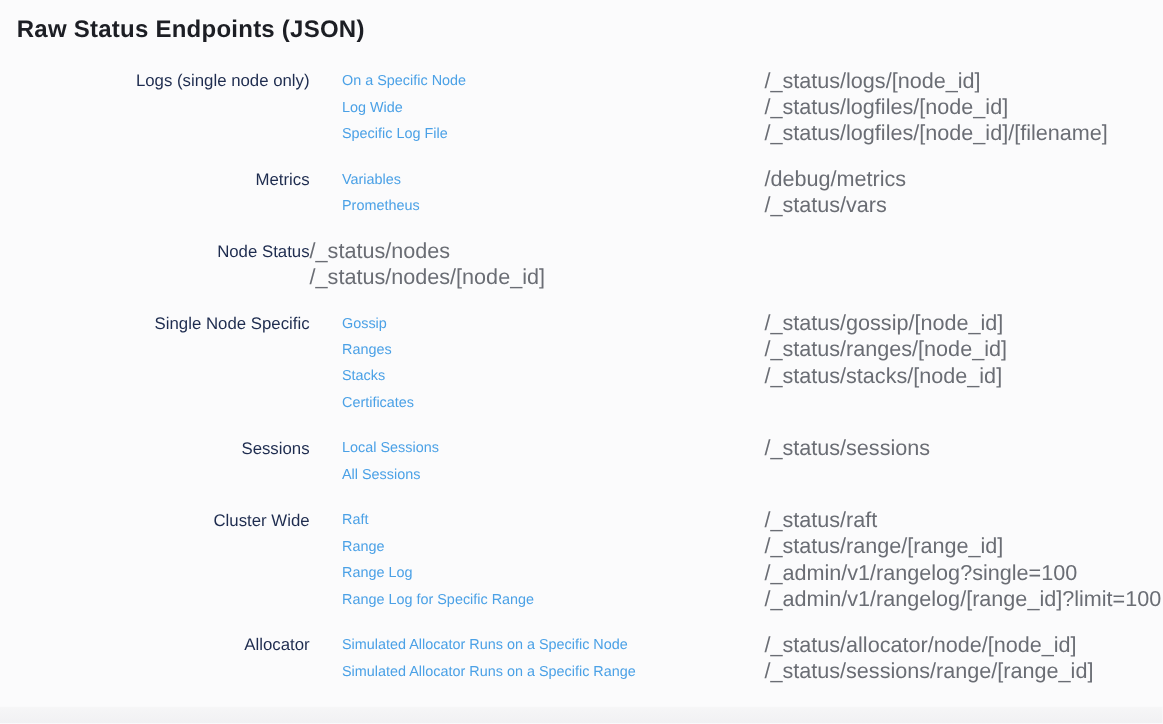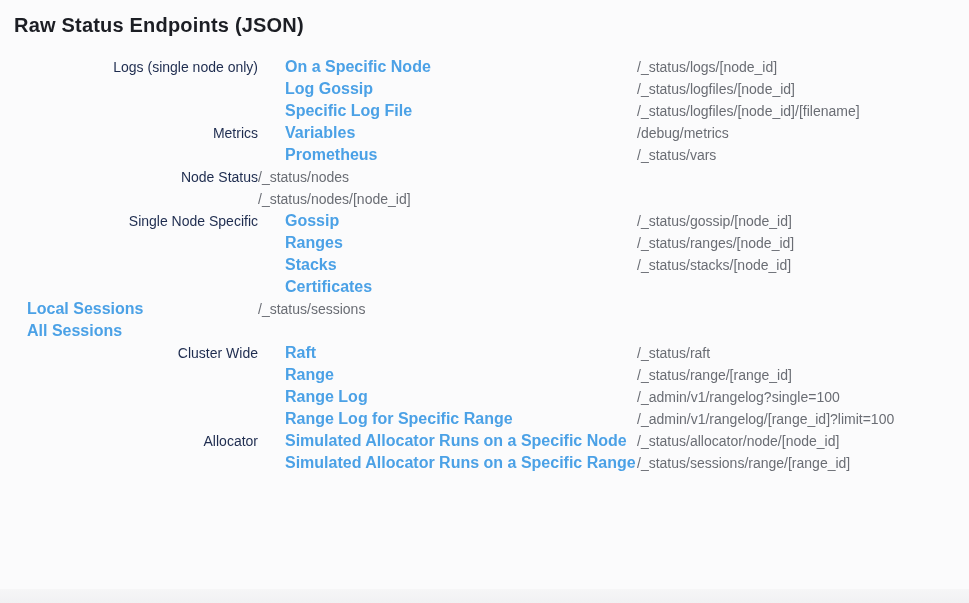--- a/index.html
+++ b/index.html
@@ -30,20 +30,21 @@
     font-size:20px;
     line-height:25px;
     font-weight:600;
     letter-spacing:0.2px;
     color:var(--title);
   }
   .endpoints-list{
     margin-top:18px;
     display:flex;
     flex-direction:column;
+    row-gap:16px;
   }
   .group{
     display:grid;
     grid-template-columns:258px 379px 1fr;
     align-items:start;
   }
   .category{
     text-align:right;
     font-size:14px;
     line-height:22px;
@@ -52,51 +53,50 @@
   .links{
     display:flex;
     flex-direction:column;
     padding-left:27px;
   }
   .paths{
     display:flex;
     flex-direction:column;
   }
   .link{
-    font-size:16px;
+    font-size:12px;
     line-height:22px;
     color:var(--link);
     text-decoration:none;
     cursor:pointer;
     align-self:flex-start;
-    font-weight:bold;
   }
   .path{
-    font-size:14px;
+    font-size:18px;
     line-height:22px;
     color:var(--path);
   }
   .footer-strip{
     position:absolute;
     left:0;bottom:0;
     width:100%;height:14px;
     background:linear-gradient(#f6f6f7,var(--footer));
   }
 </style>
 </head>
 <body>
 
 <div class="page">
   <h1 class="page-title">Raw Status Endpoints (JSON)</h1>
   <main class="endpoints-list">
       <div class="group">
         <div class="category">Logs (single node only)</div>
         <div class="links">
           <a class="link" href="#">On a Specific Node</a>
-          <a class="link" href="#">Log Gossip</a>
+          <a class="link" href="#">Log Wide</a>
           <a class="link" href="#">Specific Log File</a>
         </div>
         <div class="paths">
           <div class="path">/_status/logs/[node_id]</div>
           <div class="path">/_status/logfiles/[node_id]</div>
           <div class="path">/_status/logfiles/[node_id]/[filename]</div>
         </div>
       </div>
       <div class="group">
         <div class="category">Metrics</div>
@@ -124,20 +124,21 @@
           <a class="link" href="#">Stacks</a>
           <a class="link" href="#">Certificates</a>
         </div>
         <div class="paths">
           <div class="path">/_status/gossip/[node_id]</div>
           <div class="path">/_status/ranges/[node_id]</div>
           <div class="path">/_status/stacks/[node_id]</div>
         </div>
       </div>
       <div class="group">
+        <div class="category">Sessions</div>
         <div class="links">
           <a class="link" href="#">Local Sessions</a>
           <a class="link" href="#">All Sessions</a>
         </div>
         <div class="paths">
           <div class="path">/_status/sessions</div>
         </div>
       </div>
       <div class="group">
         <div class="category">Cluster Wide</div>

